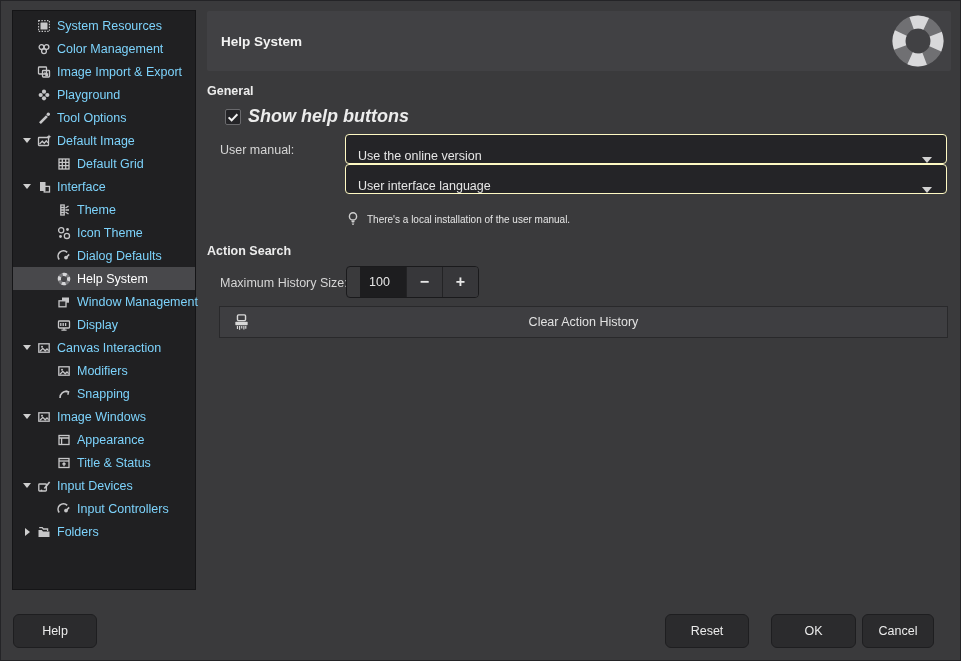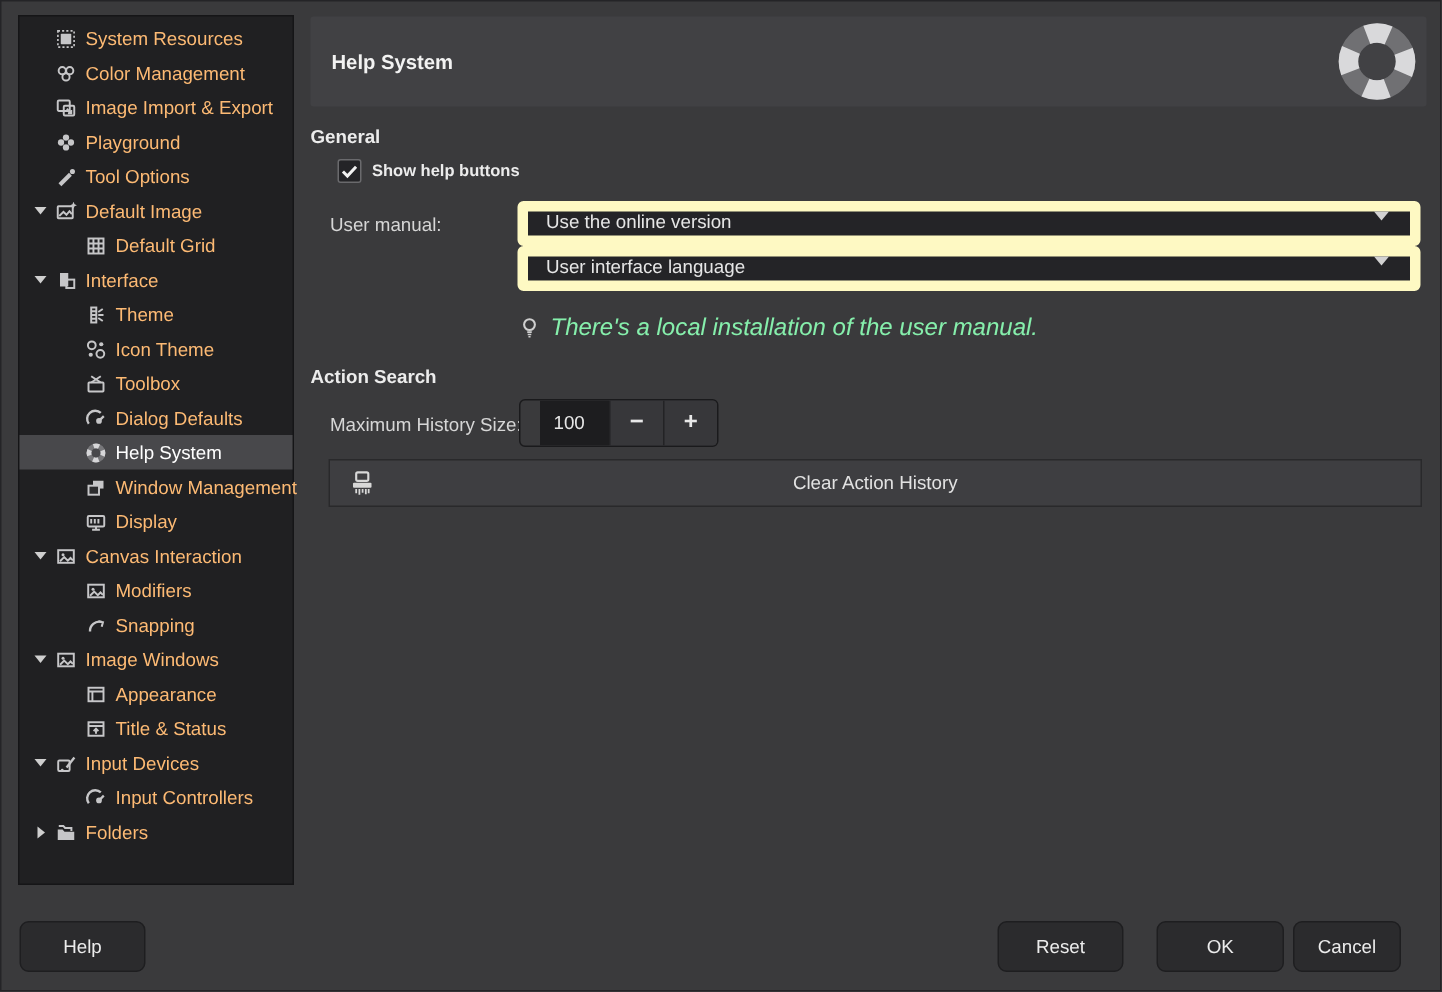--- a/index.html
+++ b/index.html
@@ -12,21 +12,21 @@
   .frame{position:absolute;inset:0;border:1px solid #242427;pointer-events:none;}
 
   
   .sidebar{
     position:absolute;left:12px;top:10px;width:184px;height:580px;
     background:var(--sidebar-bg,#202022);border:1px solid #151517;box-sizing:border-box;
     padding-top:3px;
   }
   .side-row{
     height:23px;display:flex;align-items:center;
-    color:#fdba74;font-size:12.5px;white-space:nowrap;cursor:default;
+    color:#7dd3fc;font-size:12.5px;white-space:nowrap;cursor:default;
   }
   .side-row.selected{background:var(--selection-bg,#48484b);color:#ffffff;}
   .side-row .exp{width:18px;display:flex;justify-content:center;align-items:center;flex:0 0 18px;}
   .tri-down{width:0;height:0;border-left:4.5px solid transparent;border-right:4.5px solid transparent;border-top:5.5px solid #cfcfcf;}
   .tri-right{width:0;height:0;border-top:4.5px solid transparent;border-bottom:4.5px solid transparent;border-left:5.5px solid #cfcfcf;}
   .side-row .ic{width:16px;height:16px;margin-right:5px;flex:0 0 16px;display:flex;align-items:center;}
   .lvl0{padding-left:5px;}
   .lvl1{padding-left:43px;}
 
   
@@ -39,32 +39,32 @@
 
   
   .section-title{position:absolute;color:#ececec;font-weight:bold;font-size:12.5px;}
   .field-label{position:absolute;color:#d6d6d6;font-size:12.5px;}
 
   .checkbox-row{position:absolute;left:225px;top:106px;display:flex;align-items:center;}
   .checkbox{
     width:16px;height:16px;background:#242427;border:1px solid #6a6a6d;border-radius:2px;
     box-sizing:border-box;display:flex;align-items:center;justify-content:center;cursor:pointer;
   }
-  .checkbox-label{margin-left:7px;color:#ececec;font-size:11px;font-weight:bold;}
+  .checkbox-label{margin-left:7px;color:#ececec;font-size:18px;font-weight:bold;font-style:italic;}
 
   .dropdown{
     position:absolute;left:345px;width:602px;height:30px;box-sizing:border-box;
-    background:#242427;border:7px solid #fef9c3;border-radius:4px;
-    display:flex;align-items:flex-start;cursor:pointer;
+    background:#242427;border:1px solid #fef9c3;border-radius:4px;
+    display:flex;align-items:flex-end;cursor:pointer;
   }
   .dropdown .val{flex:1;color:#e6e6e6;font-size:12.5px;padding-left:12px;}
   .dd-arrow{width:0;height:0;border-left:5.5px solid transparent;border-right:5.5px solid transparent;border-top:6.5px solid #d2d2d2;margin-right:14px;}
 
   .note-row{position:absolute;left:345px;top:210px;display:flex;align-items:center;}
-  .note-text{color:#86efac;font-size:16px;font-style:italic;margin-left:6px;}
+  .note-text{color:#e5e5e5;font-size:10px;margin-left:6px;}
 
   .spin{
     position:absolute;left:346px;top:266px;height:32px;display:flex;
     border:1px solid #1a1a1c;border-radius:4px;overflow:hidden;box-sizing:border-box;padding-left:13px;
   }
   .spin-value{
     width:46px;background:#1d1d1f;color:#e6e6e6;font-size:12.5px;border:none;outline:none;
     padding-left:9px;font-family:"Liberation Sans",sans-serif;box-sizing:border-box;
   }
   .spin-btn{
@@ -205,29 +205,20 @@
           <circle cx="10.9" cy="10.9" r="2.6" stroke="#c6c6c8" stroke-width="1.3" fill="none"></circle>
           <circle cx="11.5" cy="4.5" r="1.4" fill="#c6c6c8" stroke="none"></circle>
           <circle cx="4.5" cy="11.5" r="1.4" fill="#c6c6c8" stroke="none"></circle>
         </svg>
       </span>
       <span class="lbl">Icon Theme</span>
     </div>
     <div class="side-row lvl1">
       <span class="ic">
         <svg width="16" height="16" viewBox="0 0 16 16">
-          <rect x="3" y="7" width="10" height="6" rx="0.5" stroke="#c6c6c8" stroke-width="1.3" fill="none"></rect>
-          <path d="M4.8 7 L11.2 2.8 M11.2 7 L4.8 2.8" stroke="#c6c6c8" stroke-width="1.3" fill="none"></path>
-        </svg>
-      </span>
-      <span class="lbl">Toolbox</span>
-    </div>
-    <div class="side-row lvl1">
-      <span class="ic">
-        <svg width="16" height="16" viewBox="0 0 16 16">
           <path d="M3.2 11.5 A5.4 5.4 0 0 1 11.2 4.3" stroke="#c6c6c8" stroke-width="1.6" fill="none"></path>
           <circle cx="10" cy="9.6" r="1.9" fill="#c6c6c8" stroke="none"></circle>
           <path d="M10 9.6 L13.2 6.4" stroke="#c6c6c8" stroke-width="1.5"></path>
         </svg>
       </span>
       <span class="lbl">Dialog Defaults</span>
     </div>
     <div class="side-row lvl1 selected">
       <span class="ic">
         <svg width="16" height="16" viewBox="0 0 16 16">

